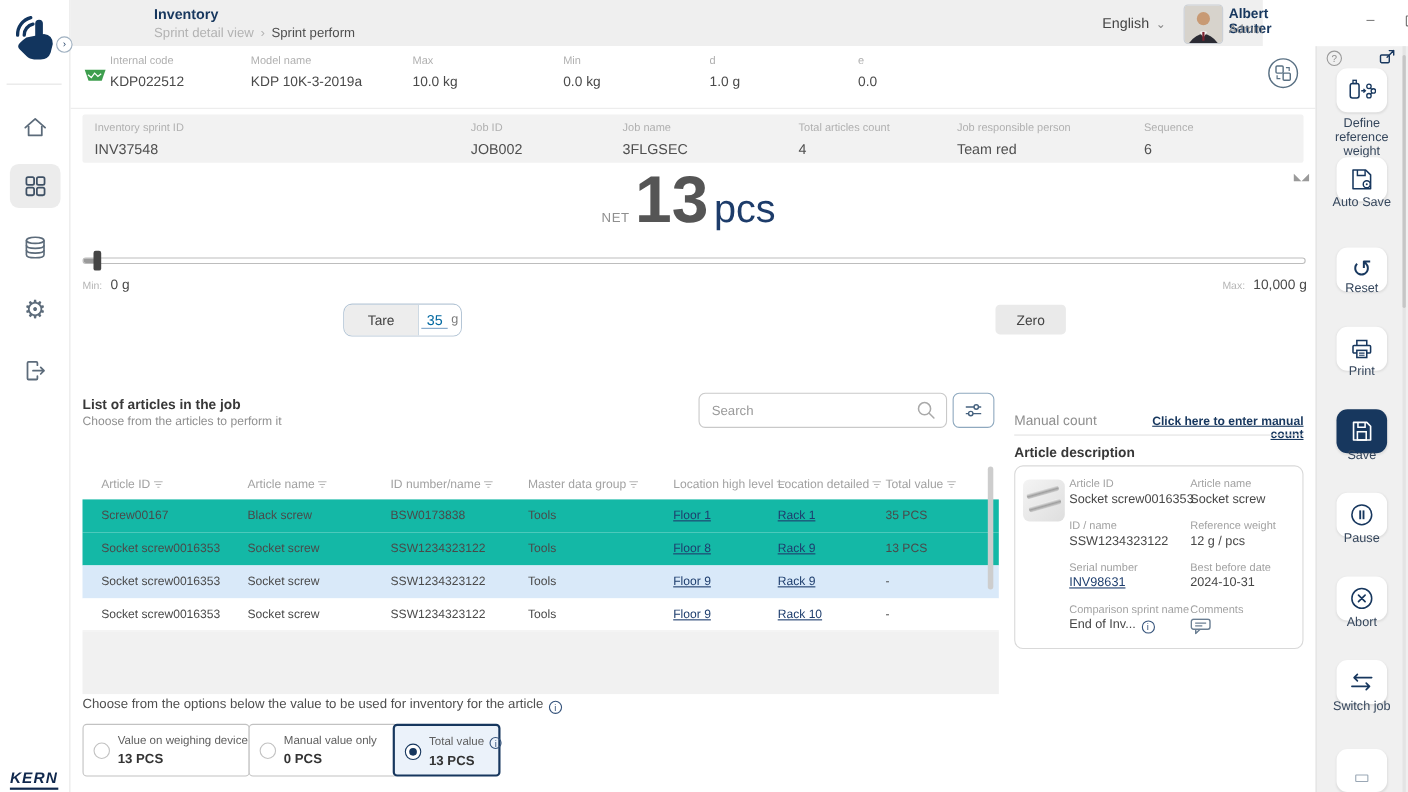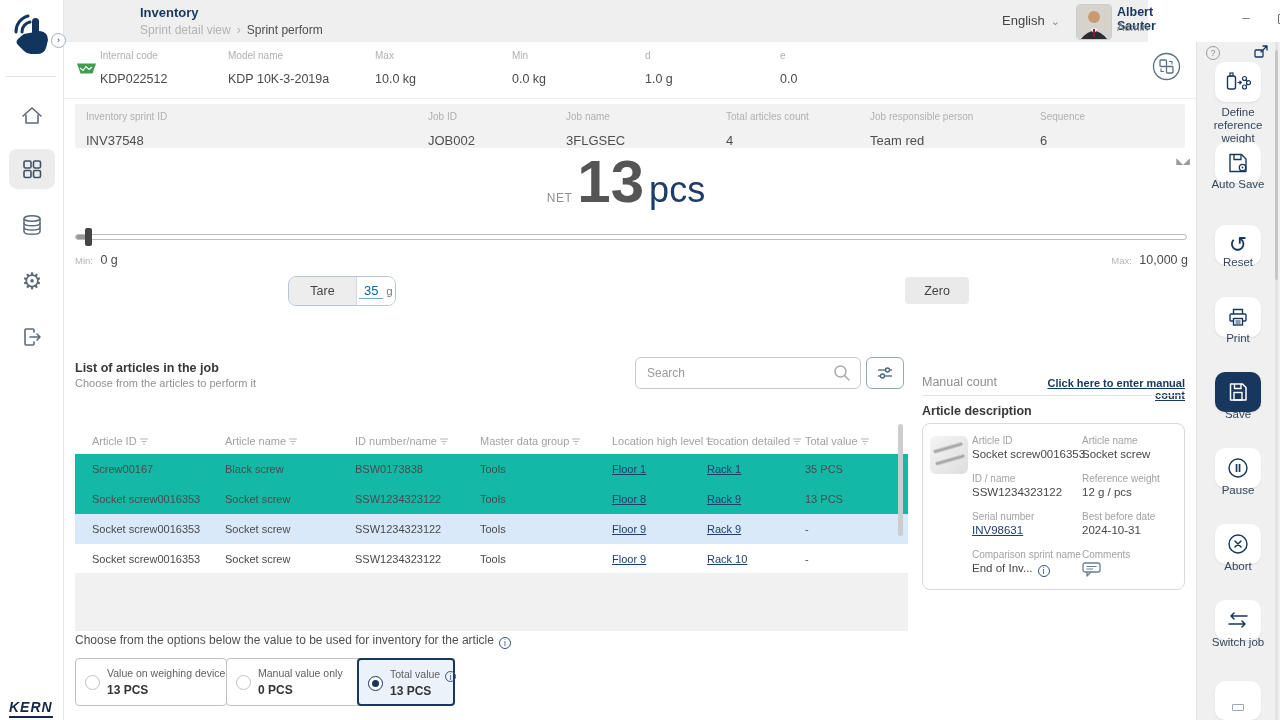--- a/index.html
+++ b/index.html
@@ -30,42 +30,42 @@
   .user-name { position:absolute; left:1053px; top:5px; font-size:12.5px; font-weight:bold; color:#17375e; }
   .user-role { position:absolute; left:1053px; top:21px; font-size:11px; color:#8a8a8a; }
   .win-btn { position:absolute; top:10px; font-size:13px; color:#6e6e6e; width:20px; text-align:center; }
   .win-max-square { position:absolute; left:1214px; top:14px; width:10px; height:10px; border:1.4px solid #6e6e6e; border-radius:1px; }
 
   
   .main { left:64px; top:42px; width:1132px; height:678px; background:#fff; }
 
   .field { position:absolute; }
   .field .lbl { display:block; font-size:10px; color:#b0b0b0; }
-  .field .val { display:block; font-size:12.5px; color:#4a4a4a; margin-top:11px; }
+  .field .val { display:block; font-size:12.5px; color:#4a4a4a; margin-top:6px; }
   .devbar-border { position:absolute; left:64px; top:98px; width:1132px; height:1px; background:#ececec; }
   .switch-circle { position:absolute; left:1152px; top:52px; width:29px; height:29px; }
 
   .sprint-bar { position:absolute; left:75px; top:104px; width:1110px; height:44px; background:#f2f2f2; border-radius:2px; }
 
   .net-wrap { position:absolute; left:64px; top:155px; width:1124px; height:78px; text-align:center; }
   .net-inner { display:inline-flex; align-items:baseline; gap:5px; }
   .net-prefix { font-size:12px; color:#8f8f8f; letter-spacing:0.5px; }
   .net-value { font-size:60px; font-weight:bold; color:#555; line-height:0.9; }
   .net-unit { font-size:36px; color:#1d3c6a; }
   .collapse-tri { position:absolute; left:1160px; top:156px; width:30px; font-size:9px; color:#9a9a9a; letter-spacing:0; text-align:right; }
 
   .slider-track { position:absolute; left:75px; top:234px; width:1112px; height:6px; border:1px solid #bdbdbd; border-radius:4px; background:#fff; }
   .slider-fill { position:absolute; left:0; top:0; width:15px; height:100%; background:#9a9a9a; border-radius:4px 0 0 4px; }
   .slider-handle { position:absolute; left:85px; top:228px; width:7px; height:18px; background:#454545; border-radius:2px; }
   .slider-min { position:absolute; left:75px; top:250px; }
   .slider-max { position:absolute; right:92px; top:250px; text-align:right; }
   .mm-lbl { font-size:9.5px; color:#b5b5b5; }
   .mm-val { font-size:12.5px; color:#4a4a4a; margin-left:3px; }
 
-  .tare-group { position:absolute; left:288px; top:276px; width:108px; height:30px; display:flex; border:1px solid #b5c6d6; border-radius:8px; overflow:hidden; background:#fff; }
+  .tare-group { position:absolute; left:312px; top:276px; width:108px; height:30px; display:flex; border:1px solid #b5c6d6; border-radius:8px; overflow:hidden; background:#fff; }
   .tare-label { width:68px; background:#ededed; border-right:1px solid #cdd9e3; display:flex; align-items:center; justify-content:center; font-size:12.5px; color:#444; }
   .tare-valbox { flex:1; display:flex; align-items:center; justify-content:center; background:#fff; }
   .tare-input { width:24px; border:none; outline:none; border-bottom:1.5px solid #7ea3c8; color:#0369a1; font-size:13px; text-align:center; font-family:"Liberation Sans",sans-serif; padding:0; background:transparent; }
   .tare-unit { font-size:11.5px; color:#7b7b7b; margin-left:3px; }
   .zero-btn { position:absolute; left:905px; top:277px; width:64px; height:27px; background:#eaeaea; border-radius:4px; font-size:12.5px; color:#444; display:flex; align-items:center; justify-content:center; }
 
   .articles-title { position:absolute; left:75px; top:361px; font-size:12.5px; font-weight:bold; color:#383838; }
   .articles-sub { position:absolute; left:75px; top:377px; font-size:11px; color:#909090; }
   .search-box { position:absolute; left:635px; top:357px; width:226px; height:32px; border:1px solid #c9c9c9; border-radius:6px; background:#fff; display:flex; align-items:center; }
   .search-input { flex:1; border:none; outline:none; background:transparent; font-size:12px; color:#555; padding:0 6px 0 11px; font-family:"Liberation Sans",sans-serif; }

